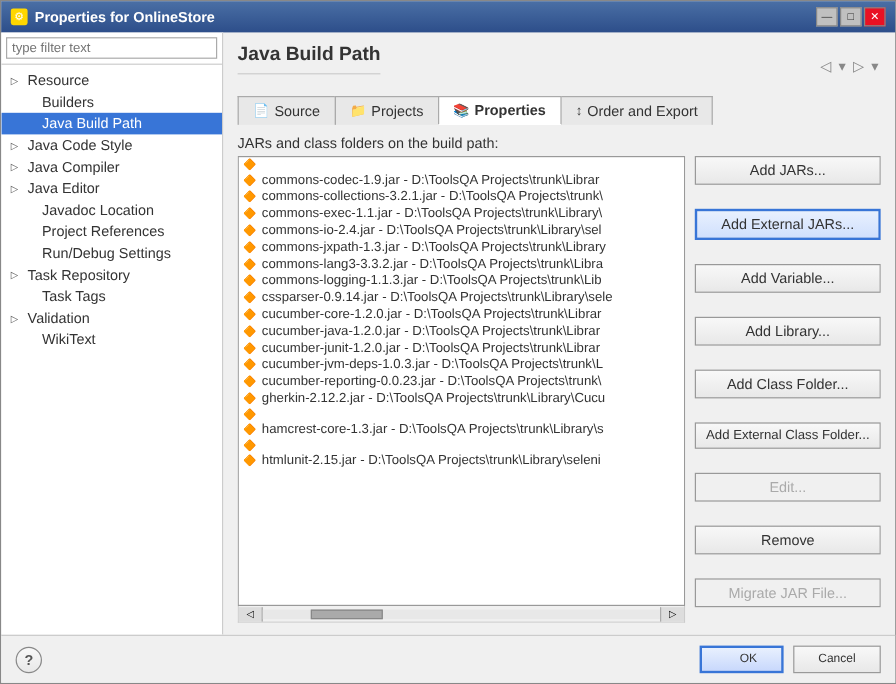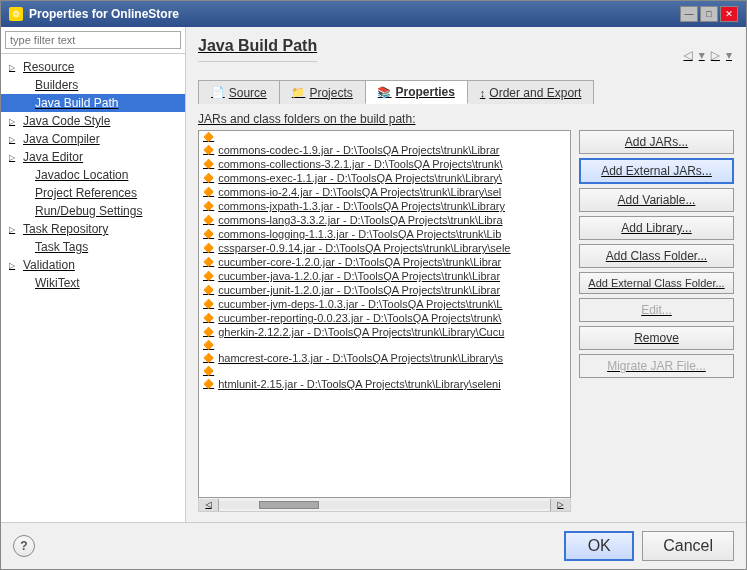--- a/index.html
+++ b/index.html
@@ -65,21 +65,20 @@
       align-items: center;
       justify-content: center;
       font-size: 9px;
       color: #333;
     }
     .title-btn.close { background: #e81123; color: white; }
     .dialog-body {
       display: flex;
       flex: 1;
       overflow: hidden;
-      text-decoration: underline;
     }
     .left-panel {
       width: 185px;
       background: white;
       border-right: 1px solid #ccc;
       display: flex;
       flex-direction: column;
       overflow: hidden;
     }
     .filter-box {
@@ -186,21 +185,21 @@
       align-items: center;
       gap: 4px;
     }
     .list-item .jar-icon {
       color: #b8860b;
       font-size: 10px;
     }
     .sidebar-buttons {
       display: flex;
       flex-direction: column;
-      gap: 4px;
+      gap: 20px;
       width: 155px;
     }
     .btn {
       padding: 4px 8px;
       border: 1px solid #999;
       background: linear-gradient(to bottom, #f8f8f8, #e8e8e8);
       cursor: pointer;
       font-size: 12px;
       text-align: center;
       color: #333;
@@ -243,23 +242,24 @@
     }
     .footer-right {
       display: flex;
       gap: 8px;
     }
     .footer-btn {
       padding: 4px 20px;
       border: 1px solid #999;
       background: linear-gradient(to bottom, #f8f8f8, #e8e8e8);
       cursor: pointer;
-      font-size: 16px;
+      font-size: 10px;
       color: #333;
       min-width: 70px;
+      text-align: right;
     }
     .footer-btn.primary {
       border: 2px solid #3875d7;
       background: linear-gradient(to bottom, #e8f0fe, #c8d8fc);
     }
     .nav-arrows {
       display: flex;
       gap: 2px;
       align-items: center;
       margin-left: auto;

